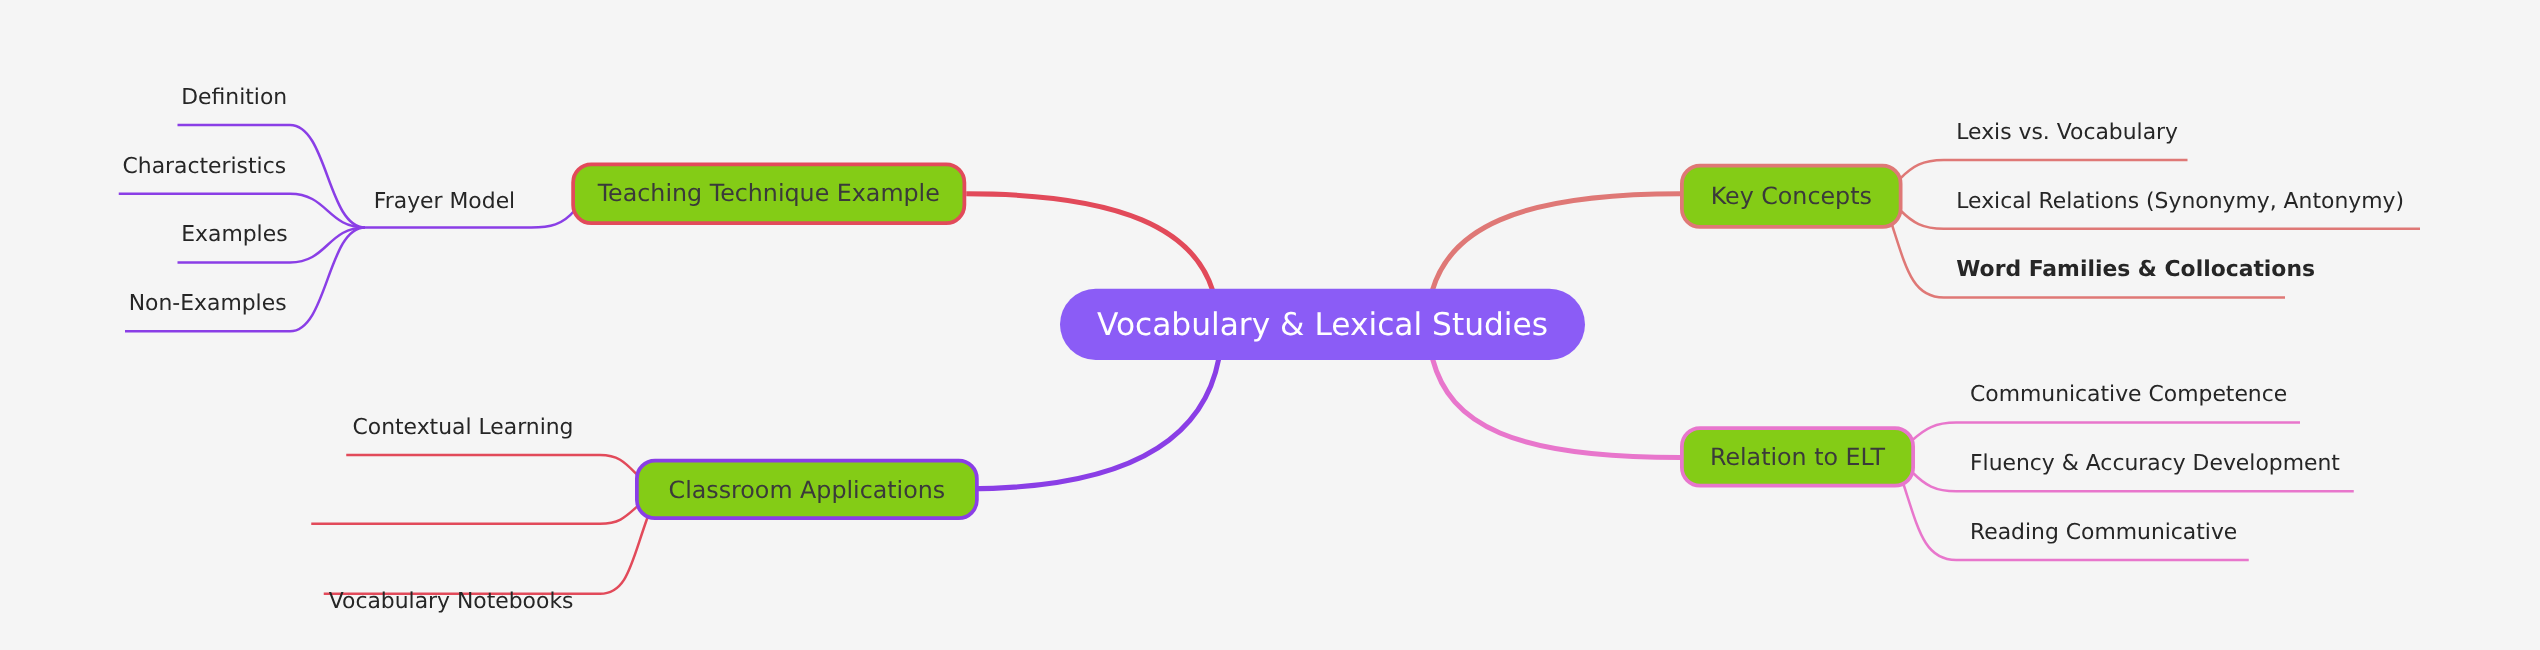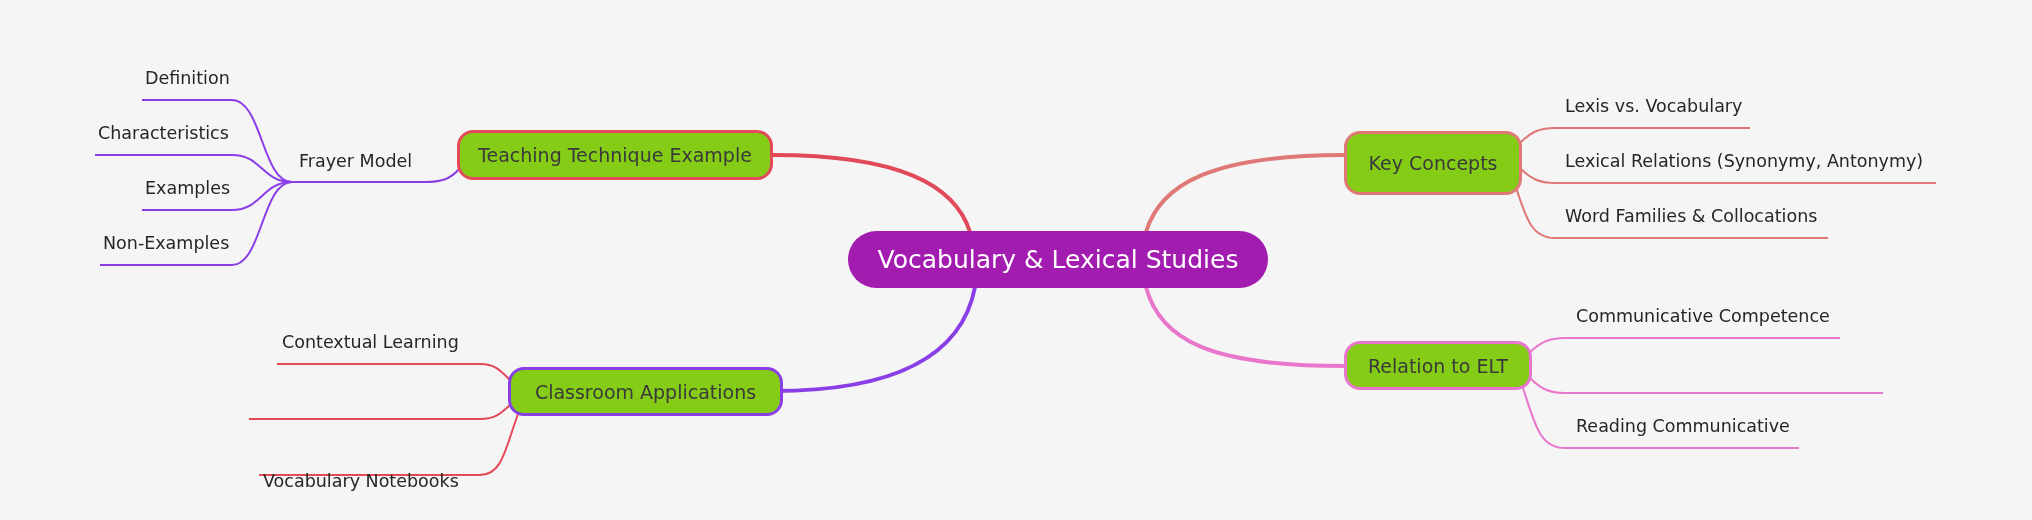--- a/index.html
+++ b/index.html
@@ -9,21 +9,21 @@
       font-family: "DejaVu Sans", sans-serif;
     }
     #mindmap { position: absolute; left: 0; top: 0; width: 2032px; height: 520px; }
     #links { position: absolute; left: 0; top: 0; }
     .node {
       position: absolute; box-sizing: border-box;
       display: flex; align-items: center; justify-content: center;
       white-space: nowrap;
     }
     .root {
-      background: #a21caf; color: #ffffff; border-radius: 29px;
+      background: #8b5cf6; color: #ffffff; border-radius: 29px;
       font-size: 25px;
     }
     .branch {
       background: #84cc16; color: #3a3a3a; border: 3px solid #e24a5a;
       border-radius: 16px; font-size: 19px;
     }
     .leaf {
       color: #262626; font-size: 17.5px; justify-content: center;
       background: transparent;
     }
@@ -88,35 +88,38 @@
   <div class="node branch" style="left:508px; top:367px; width:275px; height:49px; border-color:#8a3ee6;">
     <span>Classroom Applications</span>
   </div>
   <div class="node leaf" style="left:282px; top:329px; height:26px;">
     <span>Contextual Learning</span>
   </div>
   <div class="node leaf" style="left:263px; top:439px; height:26px;margin-top:29px;">
     <span>Vocabulary Notebooks</span>
   </div>
 
-  <div class="node branch" style="left:1344px; top:131px; width:178px; height:64px; border-color:#df7876;">
+  <div class="node branch" style="left:1344px; top:131px; width:178px; height:52px; border-color:#df7876;">
     <span>Key Concepts</span>
   </div>
   <div class="node leaf" style="left:1565px; top:93px; height:26px;">
     <span>Lexis vs. Vocabulary</span>
   </div>
   <div class="node leaf" style="left:1565px; top:148px; height:26px;">
     <span>Lexical Relations (Synonymy, Antonymy)</span>
   </div>
-  <div class="node leaf" style="left:1565px; top:203px; height:26px;">
+  <div class="node leaf" style="left:1565px; top:203px; height:26px;font-weight:bold;">
     <span>Word Families &amp; Collocations</span>
   </div>
 
   <div class="node leaf" style="left:1576px; top:303px; height:26px;">
     <span>Communicative Competence</span>
   </div>
   <div class="node branch" style="left:1344px; top:341px; width:188px; height:49px; border-color:#e876cc;">
     <span>Relation to ELT</span>
   </div>
+  <div class="node leaf" style="left:1576px; top:358px; height:26px;">
+    <span>Fluency &amp; Accuracy Development</span>
+  </div>
   <div class="node leaf" style="left:1576px; top:413px; height:26px;">
     <span>Reading Communicative</span>
   </div>
 </div>
 
 </body></html>

